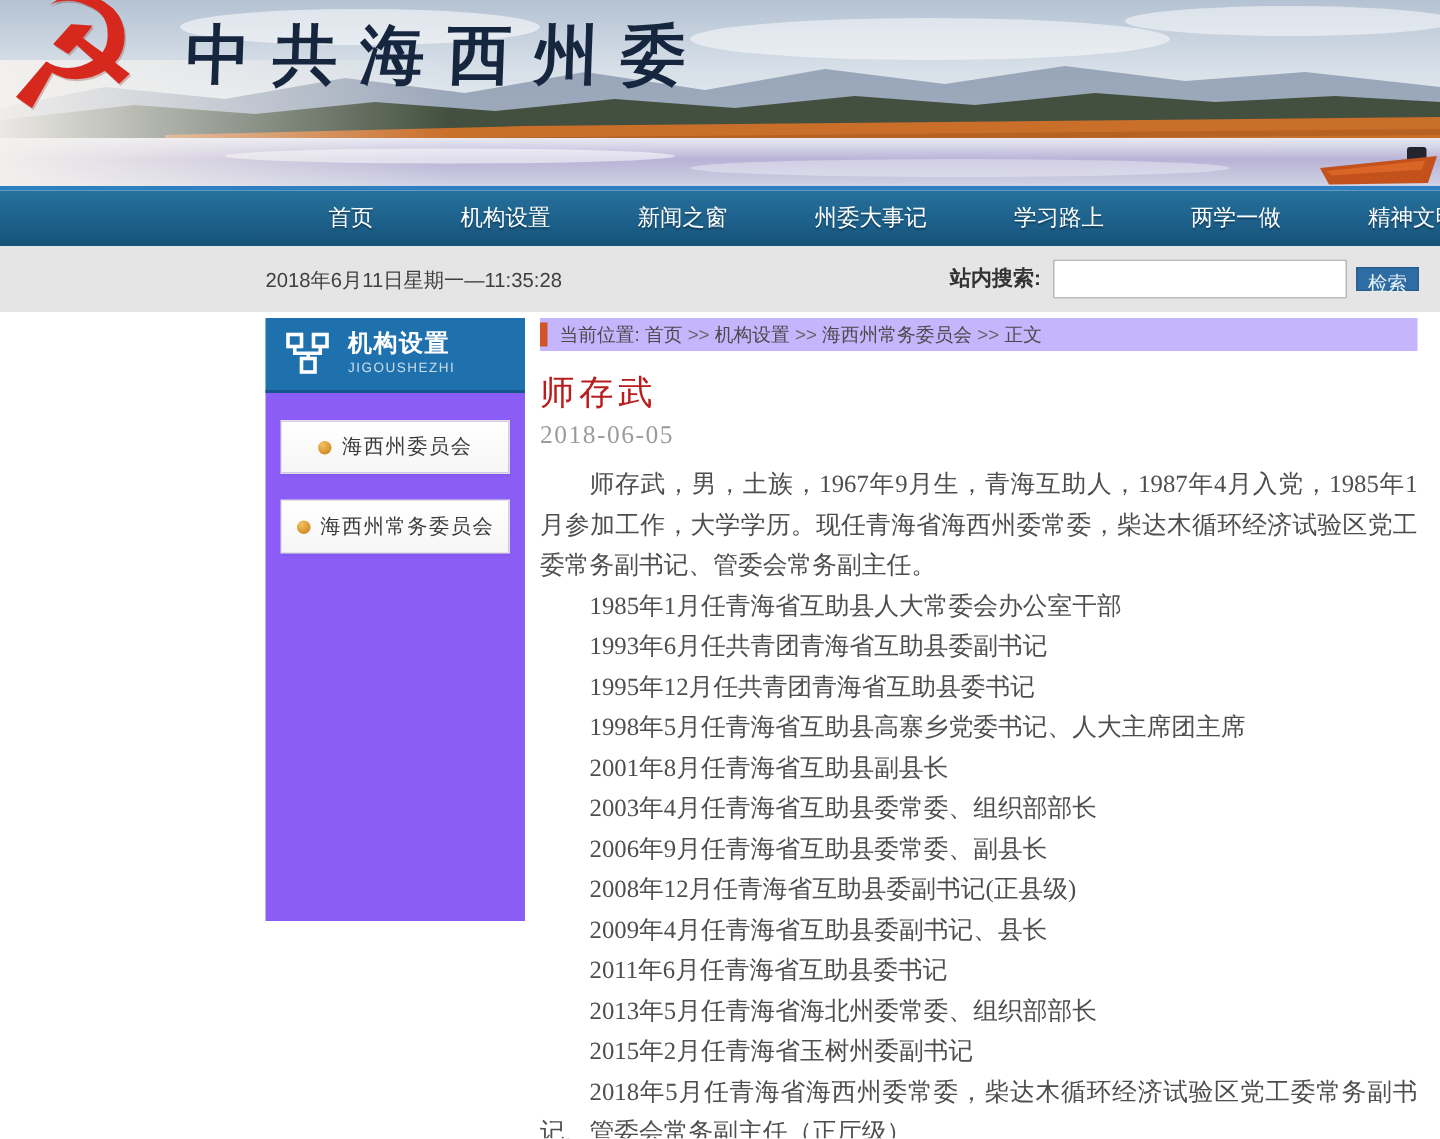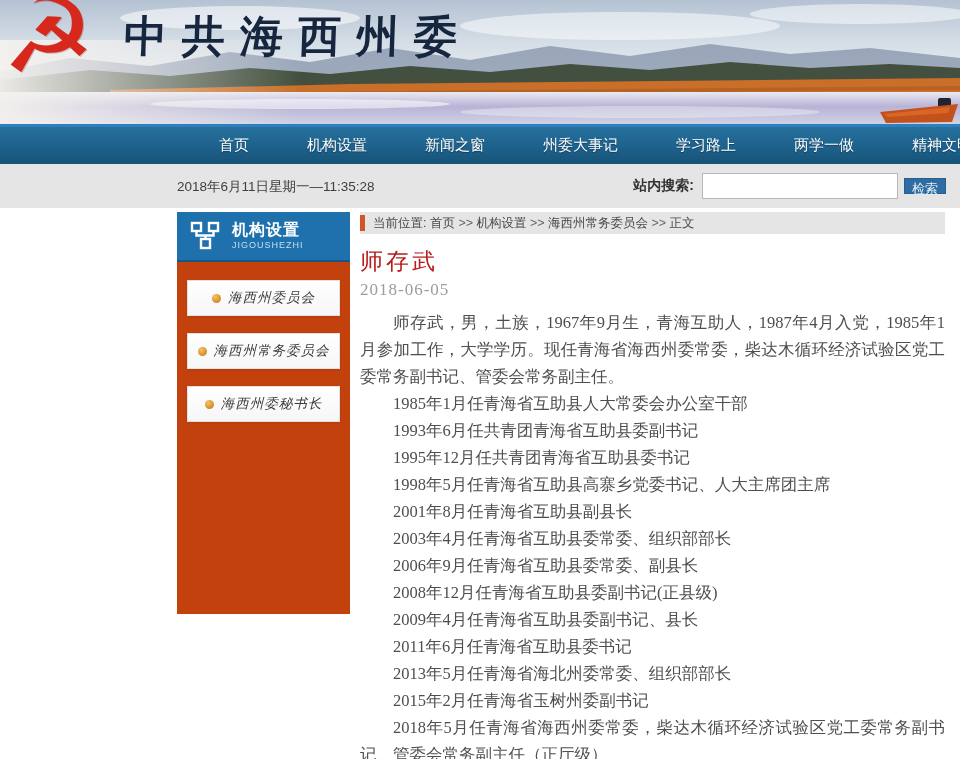--- a/index.html
+++ b/index.html
@@ -37,31 +37,31 @@
   .content{display:flex;align-items:flex-start;padding:4px 15px 0 177px;}
 
   
   .sidebar{width:173px;flex:none;}
   .side-header{height:48px;background:#1e71ad;display:flex;align-items:center;padding-left:13px;
           border-bottom:2px solid #15578a;}
   .side-icon{width:32px;height:32px;margin-right:10px;flex:none;}
   .side-titles{display:flex;flex-direction:column;line-height:1.1;}
   .side-title{color:#fff;font-size:16px;font-weight:bold;letter-spacing:1px;}
   .side-sub{color:rgba(255,255,255,.75);font-size:9px;letter-spacing:1px;margin-top:3px;}
-  .side-list{background:#c2410c;padding:18px 10px 0 10px;height:334px;font-style:italic;}
+  .side-list{background:#8b5cf6;padding:18px 10px 0 10px;height:334px;}
   .side-item{height:34px;margin-bottom:17px;background:linear-gradient(180deg,#ffffff,#f6f6f6);
           border:1px solid #e1e1e1;box-shadow:0 1px 2px rgba(0,0,0,.07);
           display:flex;align-items:center;justify-content:center;cursor:pointer;}
   .bullet{width:9px;height:9px;border-radius:50%;margin-right:7px;flex:none;
           background:radial-gradient(circle at 35% 30%,#f4c264,#d9952f 60%,#b9781f);}
   .side-item span.lbl{font-size:13.5px;color:#3a3a3a;letter-spacing:1px;}
 
   
   .main{flex:1;margin-left:10px;min-width:0;}
-  .breadcrumb{height:22px;background:#e5e5e5;display:flex;align-items:center;font-size:12.5px;color:#4a4a4a;}
+  .breadcrumb{height:22px;background:#c4b5fd;display:flex;align-items:center;font-size:12.5px;color:#4a4a4a;}
   .crumb-bar{width:5px;height:16px;background:#d4542a;margin-right:8px;flex:none;}
   .breadcrumb a{color:#4a4a4a;text-decoration:none;}
   .sep{white-space:pre;color:#666;}
 
   .article{font-family:"Liberation Serif","DejaVu Serif",serif;color:#4e4e4e;}
   .article-title{margin:12px 0 0 0;text-align:left;font-size:23px;font-weight:400;
           color:#b91c1c;letter-spacing:3px;}
   .article-date{text-align:left;font-size:17px;color:#9c9c9c;margin-top:3px;letter-spacing:1px;}
   .article-body{margin-top:9px;font-size:16.5px;line-height:27px;text-align:justify;}
   .indent{text-indent:2em;margin:0;}
@@ -150,24 +150,20 @@
       </div>
       <div class="side-list">
         <div class="side-item">
           <span class="bullet"></span>
           <span class="lbl">海西州委员会</span>
         </div>
         <div class="side-item">
           <span class="bullet"></span>
           <span class="lbl">海西州常务委员会</span>
         </div>
-        <div class="side-item">
-          <span class="bullet"></span>
-          <span class="lbl">海西州委秘书长</span>
-        </div>
       </div>
     </div>
 
     <div class="main">
       <div class="breadcrumb">
         <span class="crumb-bar"></span>
         <span>当前位置:</span>&nbsp;
         <a href="#">首页</a>
         <span class="sep"> &gt;&gt; </span>
         <a href="#">机构设置</a>

